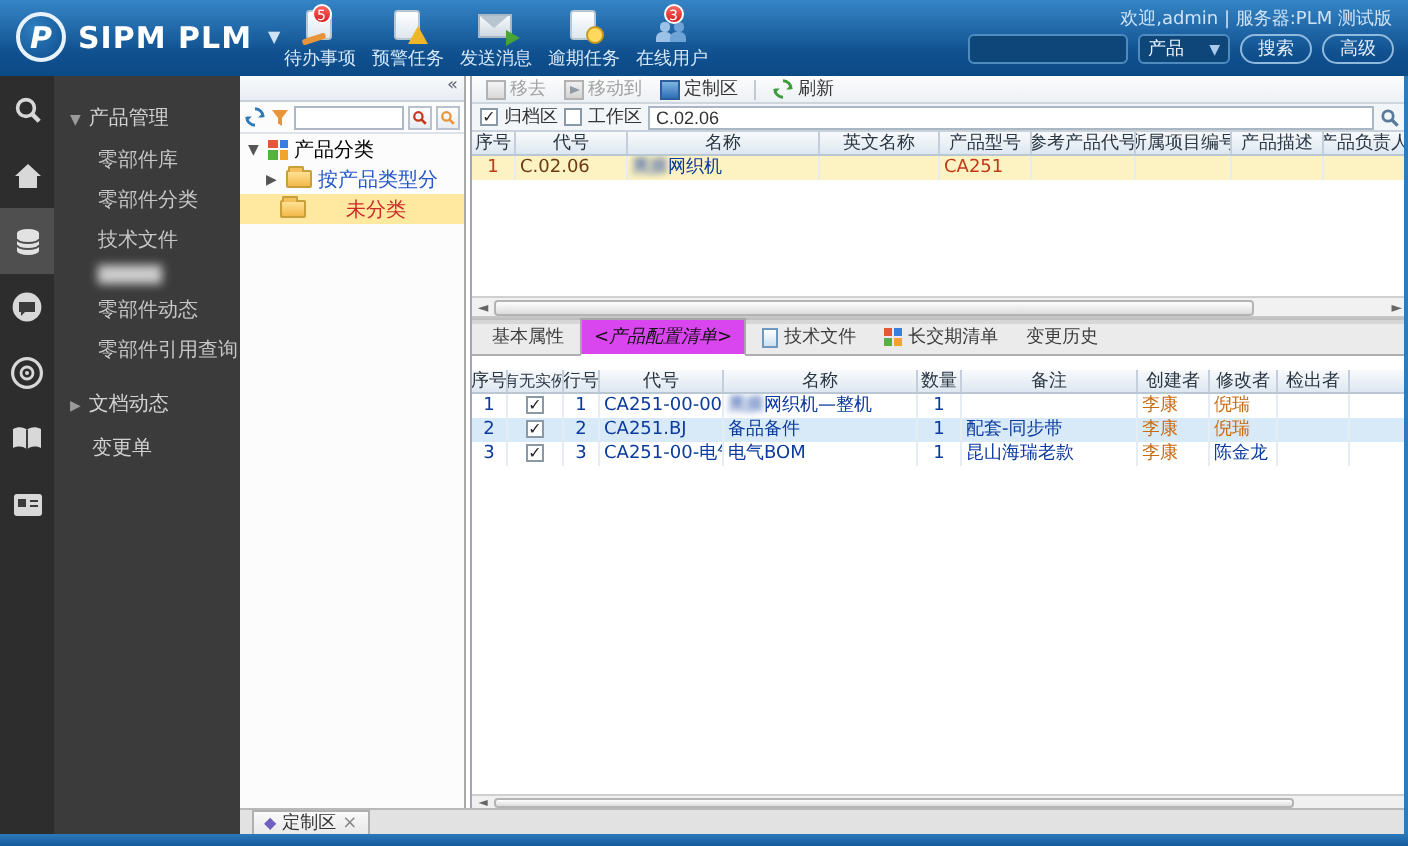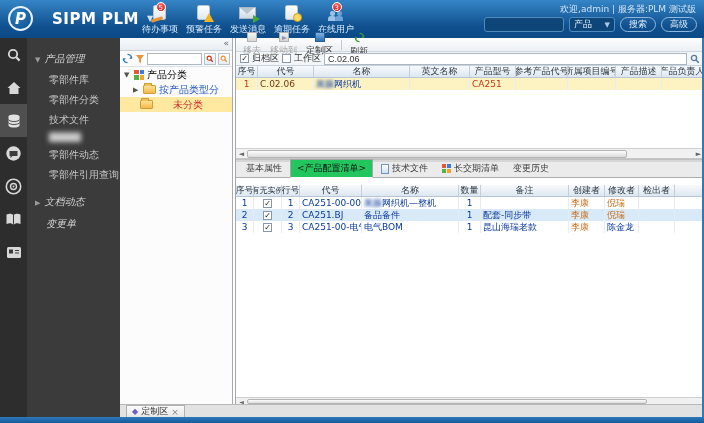--- a/index.html
+++ b/index.html
@@ -12,21 +12,21 @@
   .abs { position: absolute; }
 
   
   .topbar { left:0; top:0; width:704px; height:38px;
     background: linear-gradient(#3585c6, #10508f 70%, #0c4a86); color:#fff; }
   .logo-wrap { left:8px; top:6px; display:flex; align-items:center; gap:6px; }
   .logo-circle { width:25px; height:25px; border-radius:50%;
     background: radial-gradient(circle at 35% 30%, #2f7fc0, #0d4d8d);
     border:2px solid #e8f2fb; color:#fff; font-weight:bold; font-size:15px;
     display:flex; align-items:center; justify-content:center; font-style:italic; }
-  .logo-text { font-size:15px; font-weight:bold; letter-spacing:0.5px;margin-left:13px; }
+  .logo-text { font-size:15px; font-weight:bold; letter-spacing:0.5px; }
   .logo-caret { font-size:8px; color:#cfe3f5; margin-left:2px; }
 
   .top-tools { left:138px; top:4px; display:flex; }
   .tool { width:44px; text-align:center; color:#d6e9fa; font-size:9px; position:relative; cursor:pointer; }
   .ticon { position:relative; width:20px; height:17px; margin:1px auto 1px; }
   .doc { position:absolute; left:3px; top:0; width:13px; height:15px; background:linear-gradient(#fff,#dfe7ee);
     border:1px solid #b8c6d2; border-radius:2px; }
   .pencil { position:absolute; left:1px; bottom:1px; width:12px; height:3px; background:#e8953a;
     transform:rotate(-18deg); border-radius:1px; }
   .warn-tri { position:absolute; right:0; bottom:0; width:0; height:0;
@@ -58,21 +58,21 @@
     color:#e2eefa; font-size:9px; padding:0 8px; line-height:13px; cursor:pointer; }
 
   
   .iconstrip { left:0; top:38px; width:27px; height:379px; background:#2d2d2d;
     display:flex; flex-direction:column; align-items:center; }
   .strip-item { width:27px; height:33px; display:flex; align-items:center; justify-content:center; cursor:pointer; }
   .strip-item.sel { background:#4f4f4f; }
 
   
   .menu { left:27px; top:38px; width:93px; height:379px; background:#3b3b3b; padding-top:10px; }
-  .menu-sec { color:#d2d2d2; font-size:10px; padding:4px 0 4px 8px; cursor:pointer;font-style:italic; }
+  .menu-sec { color:#d2d2d2; font-size:10px; padding:4px 0 4px 8px; cursor:pointer; }
   .menu-sec .tri { font-size:7px; color:#9a9a9a; margin-right:4px; }
   .menu-item { color:#c6c6c6; font-size:10px; padding:3px 0 3px 22px; cursor:pointer; white-space:nowrap; }
   .menu-item.sel { color:#f2a23c; }
   .redacted { filter: blur(2.5px); color:#cdcdcd; font-size:8px; letter-spacing:-1px; }
 
   
   .treepanel { left:120px; top:38px; width:113px; height:366px; background:#fcfcfc;
     border-right:1px solid #aaa; }
   .tree-top { height:13px; background:linear-gradient(#f8fafc,#e8edf2); border-bottom:1px solid #c9d2da;
     position:relative; }
@@ -103,21 +103,21 @@
   .dock-tab { margin-left:6px; height:12px; background:linear-gradient(#fafafa,#e8e8e8);
     border:1px solid #b0b0b0; border-bottom:none; display:flex; align-items:center; gap:3px;
     padding:0 5px; font-size:9px; color:#333; cursor:pointer; }
   .dock-diamond { color:#6f5fc0; font-size:8px; }
   .dock-close { color:#888; font-size:9px; cursor:pointer; }
 
   
   .content { left:235px; top:38px; width:469px; height:366px; background:#fff; border-left:1px solid #9fa8b0; }
   .ctoolbar { height:14px; background:linear-gradient(#fdfdfd,#ecf0f4); border-bottom:1px solid #cdd5dd;
     display:flex; align-items:center; gap:3px; padding:0 4px; font-size:9px; }
-  .cbtn { display:flex; align-items:center; gap:2px; padding:0 3px; cursor:pointer; color:#333;flex-direction:column; }
+  .cbtn { display:flex; align-items:center; gap:2px; padding:0 3px; cursor:pointer; color:#333; }
   .cbtn.disabled { color:#a2a2a2; cursor:default; }
   .mini-ic { width:10px; height:10px; display:inline-block; }
   .ic-gray-doc { background:linear-gradient(#f4f4f4,#d8d8d8); border:1px solid #b2b2b2; }
   .ic-gray-arrow { background:linear-gradient(#f0f0f0,#d4d4d4); border:1px solid #b2b2b2; position:relative; }
   .ic-gray-arrow:before { content:""; position:absolute; left:2px; top:2.5px; width:0; height:0;
     border-top:2.5px solid transparent; border-bottom:2.5px solid transparent; border-left:5px solid #909aa4; }
   .ic-blue-screen { background:linear-gradient(#7db4e4,#2f6fb4); border:1px solid #2a5f9c; }
   .csep { width:1px; height:10px; background:#c2c9d0; margin:0 2px; }
 
   .filterrow { height:14px; background:#f3f6f9; border-bottom:1px solid #c8d2dc;
@@ -145,22 +145,22 @@
   .hs-arrow { width:11px; text-align:center; cursor:pointer; }
   .hs-thumb { height:8px; background:linear-gradient(#fdfdfd,#dcdcdc); border:1px solid #b4b4b4;
     border-radius:2px; flex:0 0 auto; cursor:pointer; }
   .hs-track { flex:1; }
 
   .splitbar { height:3px; background:#d6d6d6; border-top:1px solid #c0c0c0; }
 
   .tabbar { height:16px; background:#ebebeb; border-bottom:1px solid #aeaeae;
     display:flex; align-items:flex-end; gap:2px; padding:0 4px; font-size:9px; color:#3c3c3c; }
   .tab { padding:2px 6px; cursor:pointer; display:flex; align-items:center; gap:3px; }
-  .tab.active { background:#22c55e; border:1px solid #a6a6a6; border-bottom:1px solid #fff;
-    margin-bottom:-1px; color:#111; }
+  .tab.active { background:#d946ef; border:1px solid #a6a6a6; border-bottom:1px solid #fff;
+    margin-bottom:-1px; color:#111;font-style:italic; }
   .tab-ic-doc { width:8px; height:10px; background:linear-gradient(#fff,#cfe0ef); border:1px solid #6e98c0; }
   .tab-ic-grid { position:relative; width:9px; height:9px; }
   .tab-ic-grid span { position:absolute; width:4px; height:4px; }
 
   .lower-hscroll { position:absolute; left:0; bottom:0; width:469px; height:7px; background:#f0f0f0;
     border-top:1px solid #cfcfcf; display:flex; align-items:center; font-size:6px; color:#666; }
 
   .right-border { right:0; top:38px; width:2px; height:379px; background:#2f7ab8; }
   .statusbar { left:0; top:417px; width:704px; height:6px; background:linear-gradient(#2c79b8,#135a9d); }
 

